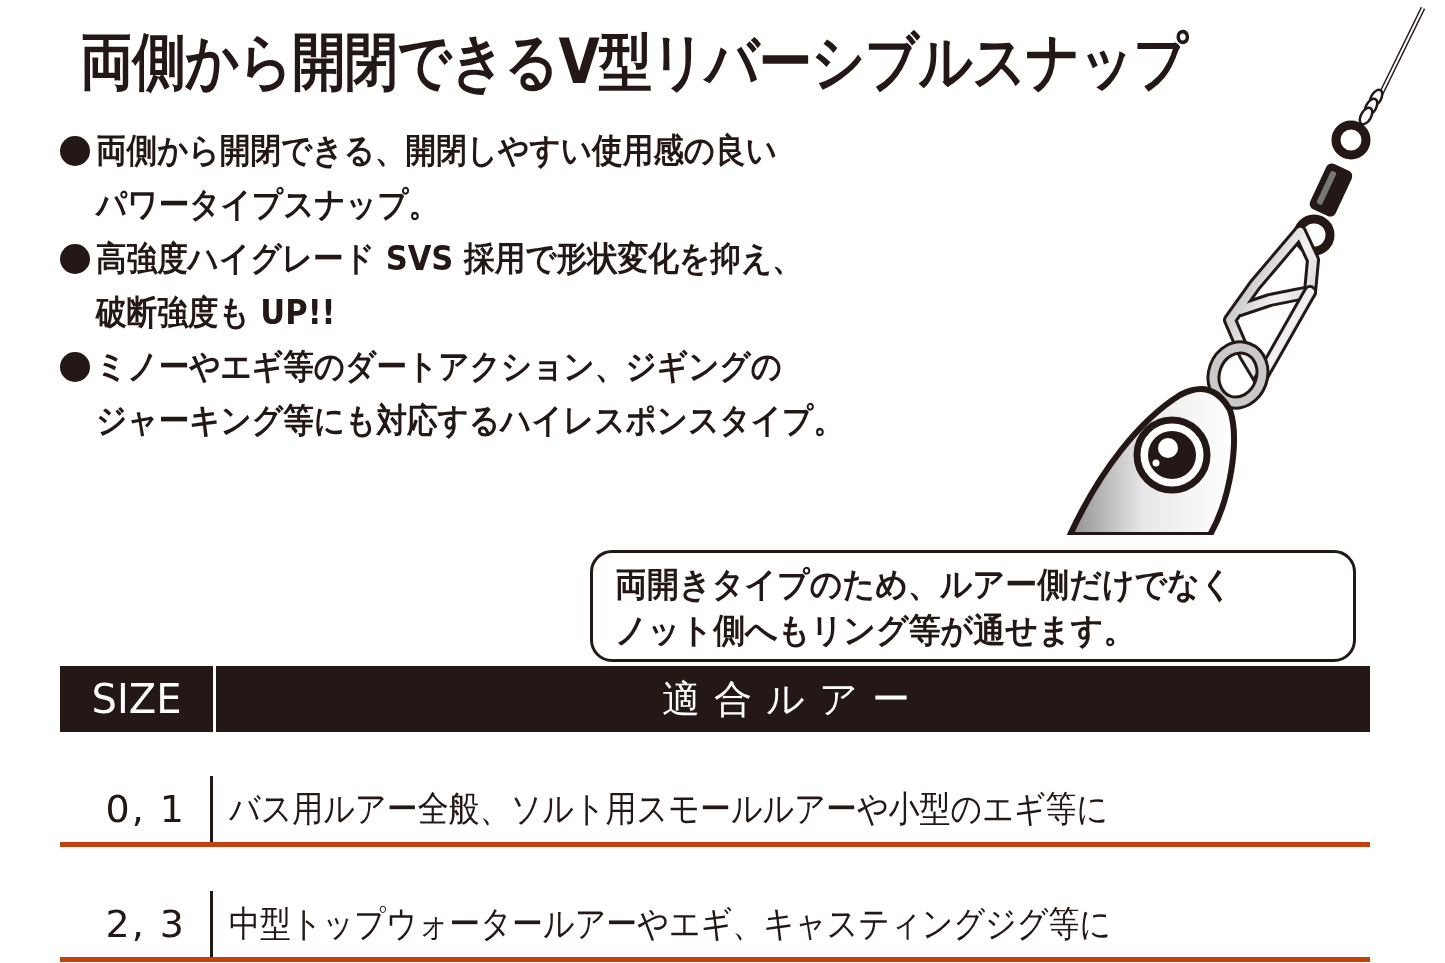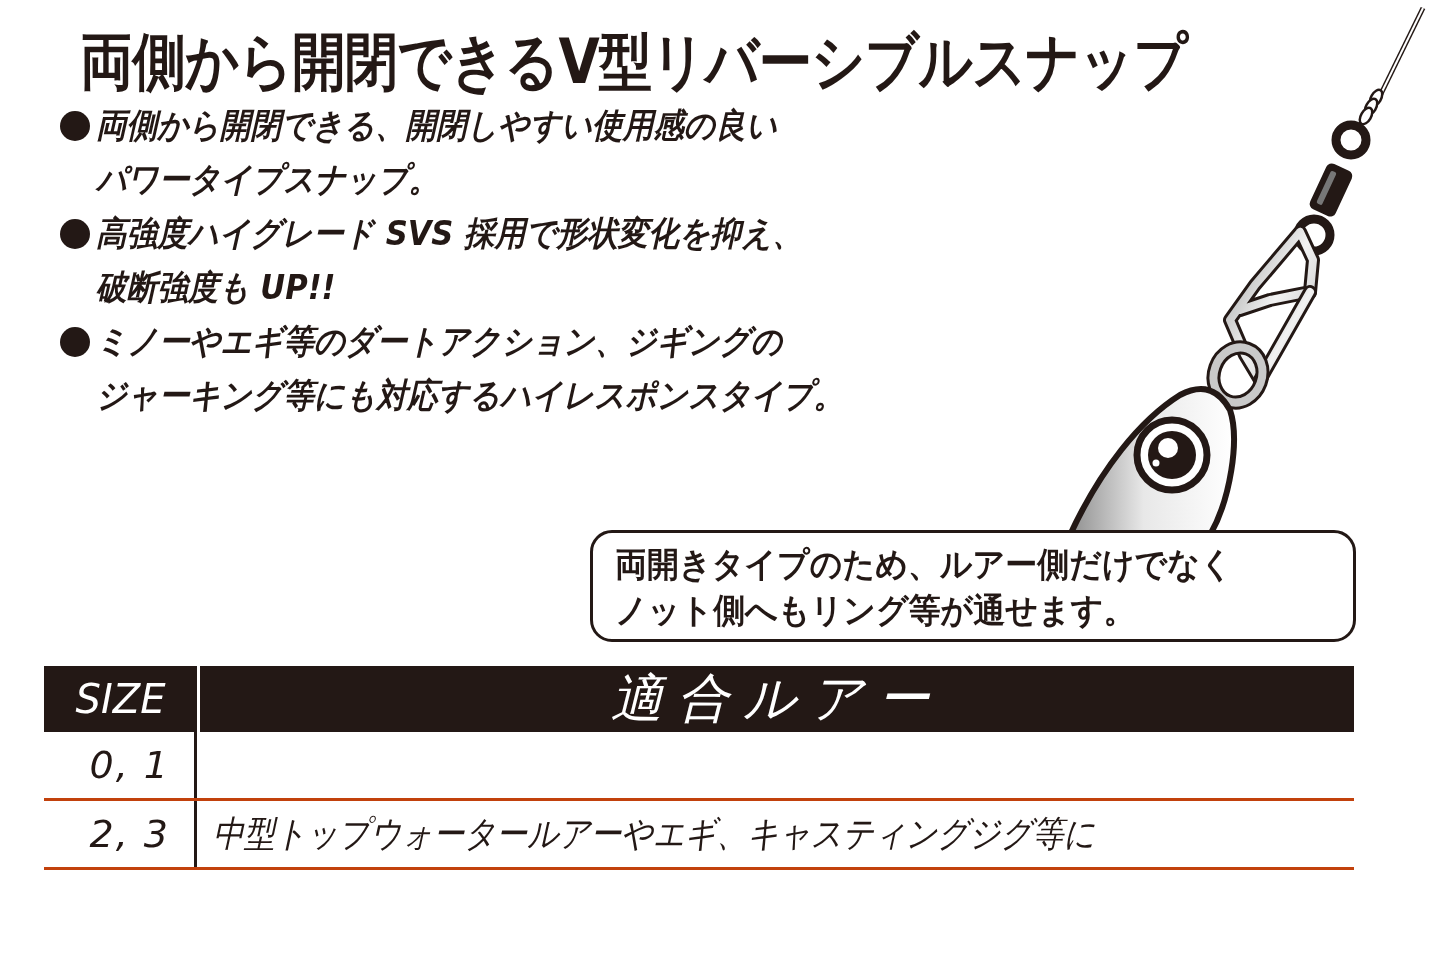--- a/index.html
+++ b/index.html
@@ -7,51 +7,51 @@
     width: 1445px; height: 963px; position: relative; overflow: hidden;
     font-family: "DejaVu Sans", "Liberation Sans", sans-serif;
     color: #231815;
   }
   .title {
     position: absolute; left: 80px; top: 22px;
     font-size: 62px; font-weight: bold; letter-spacing: -1px;
     line-height: 80px; white-space: nowrap;
     transform: scaleX(0.86); transform-origin: left center;
   }
-  .bullets { position: absolute; left: 60px; top: 98px; width: 900px; font-style: italic; }
+  .bullets { position: absolute; left: 60px; top: 123px; width: 900px; }
   .bullet {
     position: relative; padding-left: 36px;
     font-size: 34px; font-weight: bold; line-height: 54px;
   }
   .bullet .dot {
     position: absolute; left: 0; top: 13px;
     width: 30px; height: 30px; border-radius: 50%; background: #231815;
   }
   .bullet .text { display: block; transform: scaleX(0.9); transform-origin: left center; white-space: pre-line; }
   .callout {
-    position: absolute; left: 590px; top: 530px; width: 766px; height: 112px;
+    position: absolute; left: 590px; top: 550px; width: 766px; height: 112px;
     border: 3px solid #231815; border-radius: 22px; background: #fff;
     box-sizing: border-box; padding: 8px 0 0 22px;
   }
   .callout .text {
     font-size: 34px; font-weight: bold; line-height: 46px; white-space: pre-line;
     transform: scaleX(0.94); transform-origin: left center;
   }
   .illustration { position: absolute; left: 1060px; top: 0; width: 385px; height: 535px; }
-  .table { position: absolute; left: 44px; top: 666px; width: 1310px; font-style: italic; }
+  .table { position: absolute; left: 60px; top: 666px; width: 1310px; }
   .thead { display: flex; height: 66px; background: #231815; color: #fff; }
   .thead .c1 {
     width: 153px; display: flex; align-items: center; justify-content: center;
     font-size: 40px; border-right: 3px solid #fff;
   }
   .thead .c2 {
     flex: 1; display: flex; align-items: center; justify-content: center;
-    font-size: 52px; letter-spacing: 14px;
+    font-size: 38px; letter-spacing: 14px;
   }
-  .trow { display: flex; height: 66px; border-bottom: 3px solid #c2410c; }
+  .trow { display: flex; height: 66px; border-bottom: 5px solid #c2410c; margin-top: 44px; }
   .trow .c1 {
     width: 153px; box-sizing: border-box; padding-right: 24px;
     display: flex; align-items: center; justify-content: flex-end;
     font-size: 38px; border-right: 3px solid #231815; letter-spacing: 2px;
   }
   .trow .c2 {
     flex: 1; display: flex; align-items: center; padding-left: 16px;
     font-size: 36px; white-space: nowrap; overflow: hidden;
   }
   .trow .c2 span { display: inline-block; transform: scaleX(0.86); transform-origin: left center; }
@@ -133,20 +133,23 @@
 ノット側へもリング等が通せます。</div>
 </div>
 
 <div class="table">
   <div class="thead">
     <div class="c1">SIZE</div>
     <div class="c2">適合ルアー</div>
   </div>
   <div class="trow">
     <div class="c1">0, 1</div>
+    <div class="c2">
+        <span>バス用ルアー全般、ソルト用スモールルアーや小型のエギ等に</span>
+      </div>
   </div>
   <div class="trow">
     <div class="c1">2, 3</div>
     <div class="c2">
         <span>中型トップウォータールアーやエギ、キャスティングジグ等に</span>
       </div>
   </div>
 </div>
 
 </body></html>

